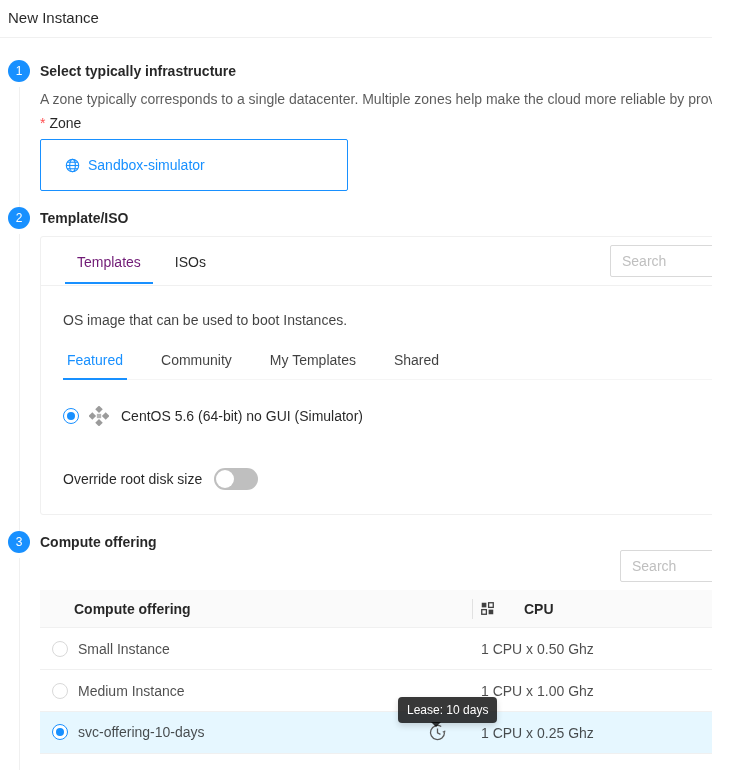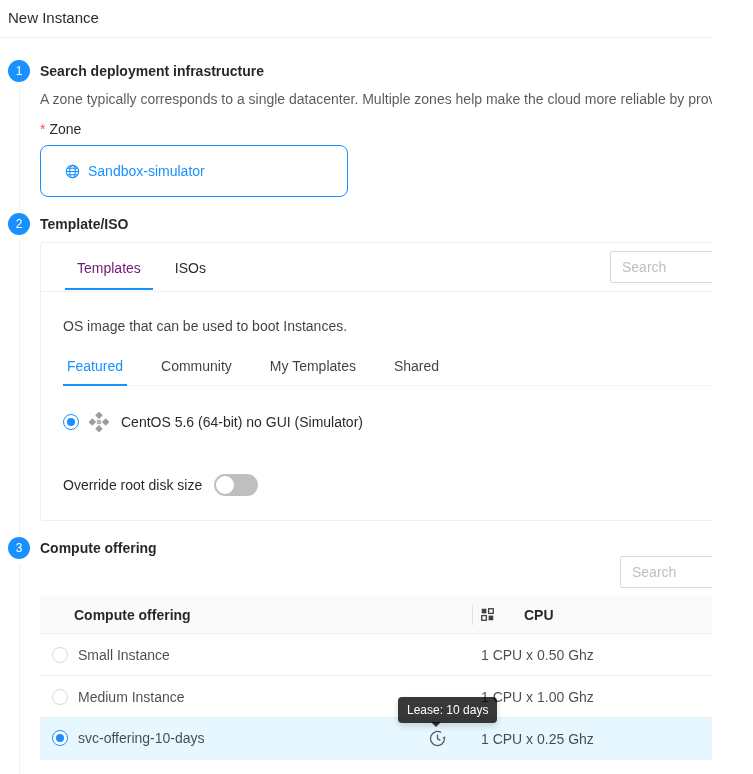--- a/index.html
+++ b/index.html
@@ -40,26 +40,26 @@
   .step-line { width: 1px; flex: 1; background: #f0f0f0; margin-top: 5px; }
   .step-content { flex: 1; min-width: 0; padding-bottom: 16px; }
   .step-title { font-weight: bold; padding-top: 3px; font-size: 14px; }
 
   
   .zone-desc {
     color: rgba(0,0,0,0.65);
     margin-top: 12px;
     white-space: nowrap; overflow: hidden;
   }
-  .zone-label { margin-top: 14px; }
+  .zone-label { margin-top: 8px; }
   .req { color: #ff4d4f; margin-right: 4px; }
   .zone-card {
     margin-top: 8px;
     width: 308px; height: 52px;
-    border: 1px solid #1890ff; border-radius: 8px;
+    border: 1px solid #1890ff; border-radius: 2px;
     display: flex; align-items: center;
     padding-left: 24px;
     color: #1890ff; cursor: pointer;
     background: #fff;
   }
   .zone-card .icon { display: inline-flex; margin-right: 8px; }
 
   
   .card {
     width: 820px;
@@ -204,21 +204,21 @@
   <div class="page-header">New Instance</div>
 
   <div class="steps">
 
     <div class="step">
       <div class="step-rail">
         <div class="step-circle">1</div>
         <div class="step-line"></div>
       </div>
       <div class="step-content">
-        <div class="step-title">Search deployment infrastructure</div>
+        <div class="step-title">Select typically infrastructure</div>
         <div class="zone-desc">A zone typically corresponds to a single datacenter. Multiple zones help make the cloud more reliable by providing physical isolation and redundancy.</div>
         <div class="zone-label">
           <span class="req">*</span><span>Zone</span>
         </div>
         <div class="zone-card">
           <span class="icon">
             <svg width="15" height="15" viewBox="0 0 16 16" fill="none" stroke="#1890ff" stroke-width="1.2">
               <circle cx="8" cy="8" r="6.6"></circle>
               <ellipse cx="8" cy="8" rx="3" ry="6.6"></ellipse>
               <line x1="1.4" y1="8" x2="14.6" y2="8"></line>

